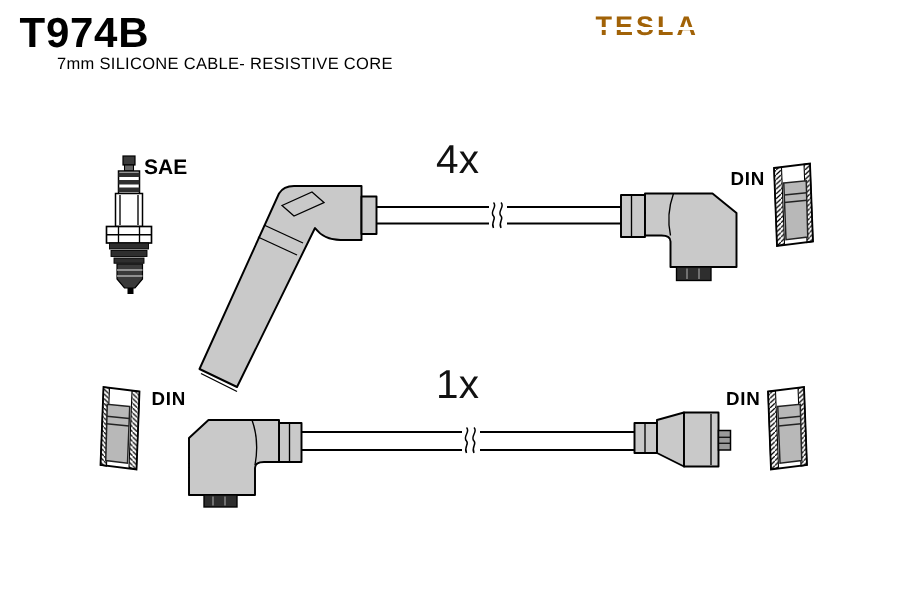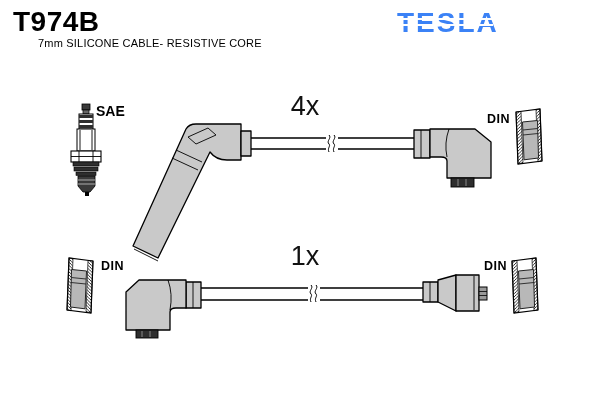--- a/index.html
+++ b/index.html
@@ -10,21 +10,21 @@
   .title{
     position:absolute;left:13px;top:6px;
     font-size:28px;font-weight:bold;letter-spacing:0.5px;color:#000;
   }
   .subtitle{
     position:absolute;left:13px;top:37px;
     font-size:11px;letter-spacing:0.2px;color:#000;margin-left:25px;
   }
   .logo{
     position:absolute;left:397px;top:7px;width:100px;height:26px;
-    font-size:28px;font-weight:bold;letter-spacing:2px;color:#3b82f6;
+    font-size:18px;font-weight:bold;letter-spacing:2px;color:#a16207;
     transform:scaleY(1.0);
   }
   .logo .stripe{
     position:absolute;left:0;width:96px;height:2px;background:#fff;display:block;
   }
   .logo .s1{top:11px;}
   .logo .s2{top:17px;}
   svg{position:absolute;left:0;top:0;}
   svg text{font-family:"Liberation Sans", sans-serif;}
   .qty{font-size:27px;fill:#111;}

